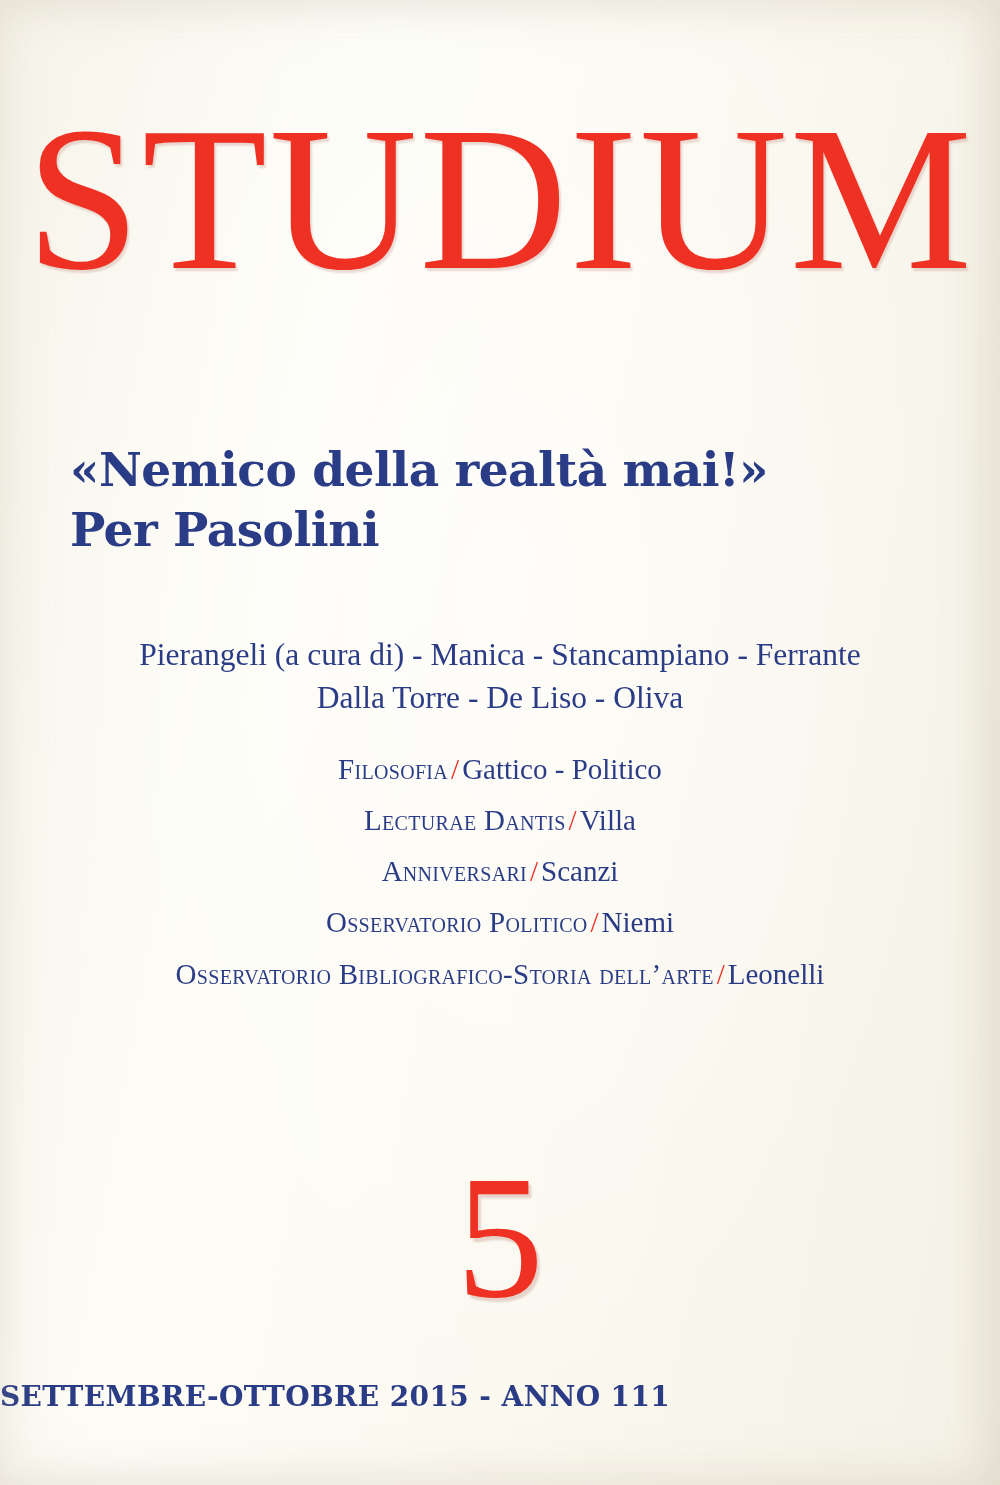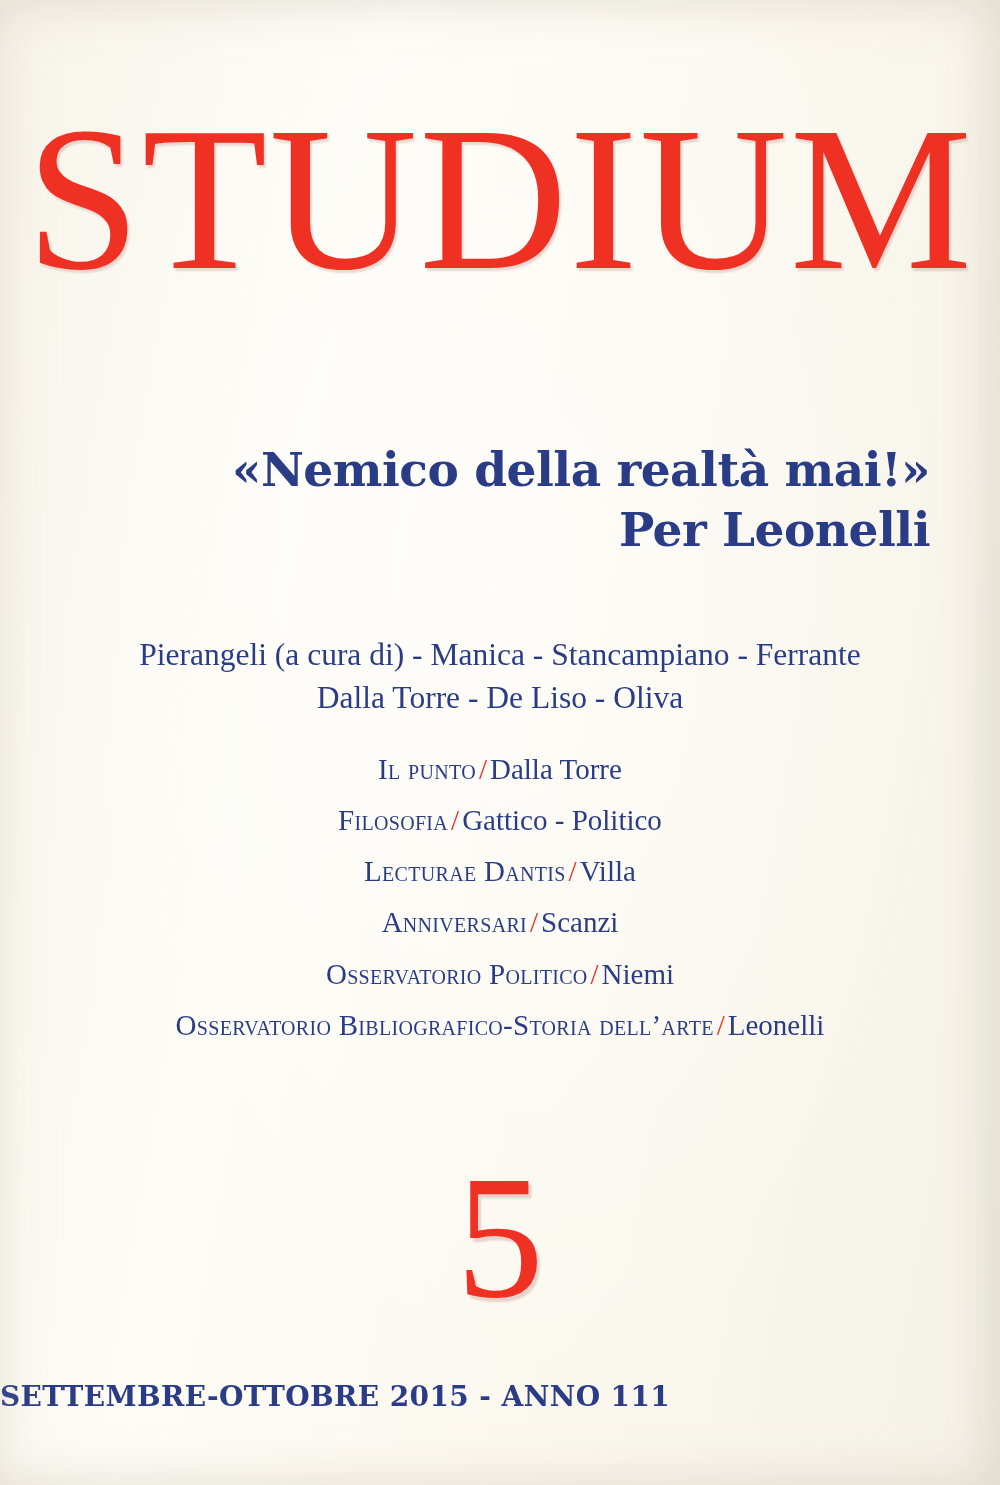--- a/index.html
+++ b/index.html
@@ -45,21 +45,21 @@
     letter-spacing: 2px;
     font-weight: 400;
     text-shadow: 2px 3px 2px rgba(150,60,50,0.18);
   }
 
   .main-title {
     position: absolute;
     top: 440px;
     left: 70px;
     right: 70px;
-    text-align: right;
+    text-align: left;
     color: #2b3c86;
     font-family: "DejaVu Serif", serif;
     font-weight: bold;
     font-size: 47px;
     line-height: 1.28;
     letter-spacing: -0.5px;
   }
   .main-title .line2 { display: block; }
 
   .authors {
@@ -130,32 +130,29 @@
 </head>
 <body>
 
 <div class="cover">
   <div class="paper-texture"></div>
 
   <div class="masthead">STUDIUM</div>
 
   <div class="main-title">
     <span class="line1">«Nemico della realtà mai!»</span>
-    <span class="line2">Per Leonelli</span>
+    <span class="line2">Per Pasolini</span>
   </div>
 
   <div class="authors">
     <span class="line">Pierangeli (a cura di) - Manica - Stancampiano - Ferrante</span>
     <span class="line">Dalla Torre - De Liso - Oliva</span>
   </div>
 
   <div class="sections">
-    <div class="section-row">
-      <span class="sc sec-name">Il punto</span><span class="slash">/</span><span class="sec-author">Dalla Torre</span>
-    </div>
     <div class="section-row">
       <span class="sc sec-name">Filosofia</span><span class="slash">/</span><span class="sec-author">Gattico - Politico</span>
     </div>
     <div class="section-row">
       <span class="sc sec-name">Lecturae Dantis</span><span class="slash">/</span><span class="sec-author">Villa</span>
     </div>
     <div class="section-row">
       <span class="sc sec-name">Anniversari</span><span class="slash">/</span><span class="sec-author">Scanzi</span>
     </div>
     <div class="section-row">

